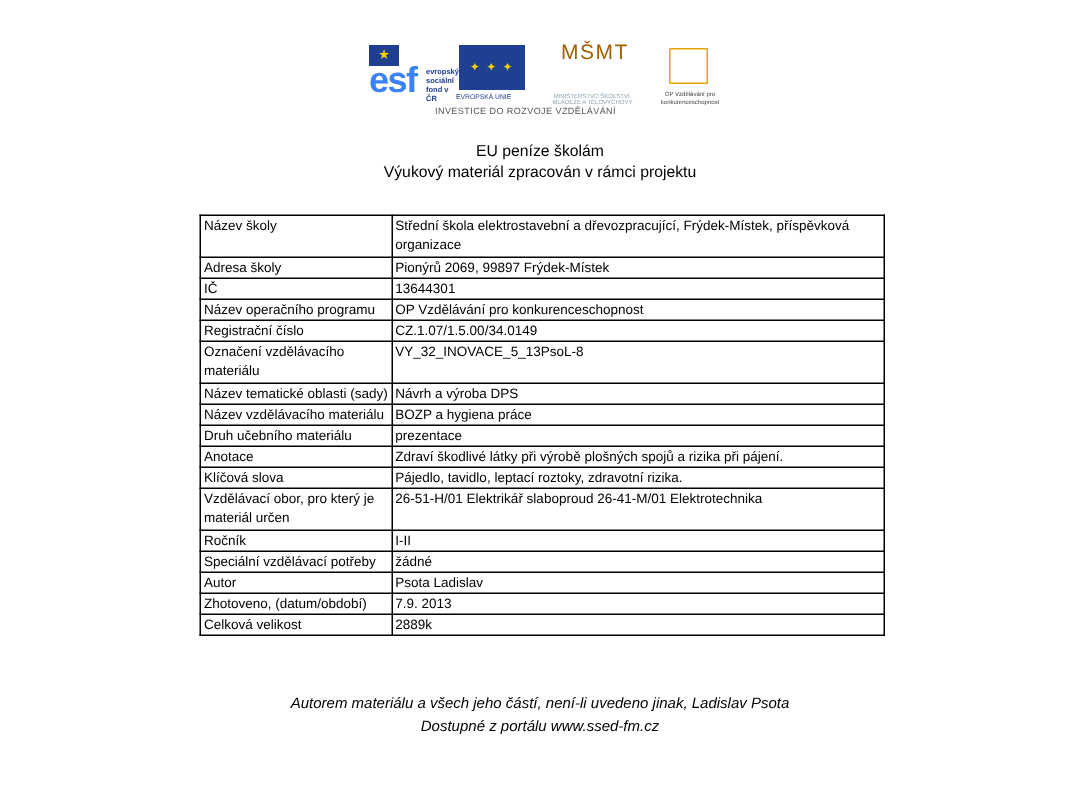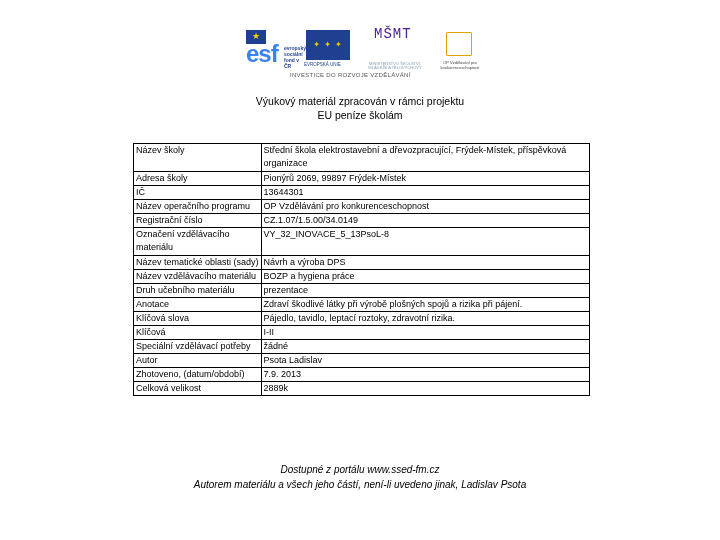--- a/index.html
+++ b/index.html
@@ -10,22 +10,22 @@
   .esf { left: 0; top: 2px; width: 55px; height: 36px; }
   .esf-box { position:absolute; left:0; top:0; width:20px; height:14px; background:#1f3f91; }
   .esf-star { position:absolute; left:6px; top:2px; color:#f5d000; font-size:9px; line-height:9px; }
   .esf-letters { position:absolute; left:0; top:12px; font-family:"Liberation Sans", sans-serif;
                  font-weight:bold; font-size:24px; line-height:24px; color:#3b82f6; letter-spacing:-1px; }
   .esf-text { position:absolute; left:38px; top:15px; font-size:5px; line-height:6px; color:#1f3f91; font-weight:bold; }
   .eu { left: 60px; top: 2px; width: 44px; height: 30px; background:#1f3f91; }
   .eu-stars { position:absolute; left:0; top:0; width:44px; height:30px; color:#f5d000;
               font-size:8px; line-height:30px; text-align:center; letter-spacing:1px; }
   .eu-caption { position:absolute; left:58px; top:34px; font-size:4.5px; color:#1f3f91; white-space:nowrap; }
-  .msmt { left: 128px; top: 0; width: 40px; height: 30px; font-family:Liberation Mono, monospace;
-          font-size:14px; line-height:13px; color:#4c1d95; letter-spacing:1px; }
+  .msmt { left: 128px; top: 0; width: 40px; height: 30px; font-family:Liberation Sans, sans-serif;
+          font-size:14px; line-height:13px; color:#a16207; letter-spacing:1px; }
   .msmt-caption { position:absolute; left:116px; top:34px; font-size:4px; color:#8aa0ae; width:66px; text-align:center; line-height:4px; }
   .opvk { left: 200px; top: 4px; width: 24px; height: 22px; border:1.5px solid #e2a400; border-radius:1px; }
   .opvk-caption { position:absolute; left:190px; top:32px; font-size:4px; color:#444; width:48px; text-align:center; line-height:5px; }
   .invest { position:absolute; left:44px; top:44px; font-size:6px; color:#555; letter-spacing:0.3px; white-space:nowrap; }
 
   .title { position:absolute; left:0; width:720px; top:94px; text-align:center;
            font-family:"Liberation Sans", sans-serif; font-size:10.5px; line-height:14px; }
 
   table.info { position:absolute; left:133px; top:143px; width:457px; border-collapse:collapse;
                font-family:"Liberation Sans", sans-serif; font-size:9px; }
@@ -51,22 +51,22 @@
   </div>
   <div class="eu-caption">EVROPSKÁ UNIE</div>
   <div class="logo msmt">MŠMT</div>
   <div class="msmt-caption">MINISTERSTVO ŠKOLSTVÍ, MLÁDEŽE A TĚLOVÝCHOVY</div>
   <div class="logo opvk"></div>
   <div class="opvk-caption">OP Vzdělávání pro konkurenceschopnost</div>
   <div class="invest">INVESTICE DO ROZVOJE VZDĚLÁVÁNÍ</div>
 </div>
 
 <div class="title">
+  <div>EU peníze školám</div>
   <div>Výukový materiál zpracován v rámci projektu</div>
-  <div>EU peníze školám</div>
 </div>
 
 <table class="info">
   <tbody id="tbody">
       <tr>
         <td class="label tall">Název školy</td>
         <td class="tall">Střední škola elektrostavební a dřevozpracující, Frýdek-Místek, příspěvková organizace</td>
       </tr>
       <tr>
         <td class="label">Adresa školy</td>
@@ -102,21 +102,25 @@
       </tr>
       <tr>
         <td class="label">Anotace</td>
         <td class="">Zdraví škodlivé látky při výrobě plošných spojů a rizika při pájení.</td>
       </tr>
       <tr>
         <td class="label">Klíčová slova</td>
         <td class="">Pájedlo, tavidlo, leptací roztoky, zdravotní rizika.</td>
       </tr>
       <tr>
-        <td class="label">Klíčová</td>
+        <td class="label tall">Vzdělávací obor, pro který je materiál určen</td>
+        <td class="tall">26-51-H/01 Elektrikář slaboproud   26-41-M/01 Elektrotechnika</td>
+      </tr>
+      <tr>
+        <td class="label">Ročník</td>
         <td class="">I-II</td>
       </tr>
       <tr>
         <td class="label">Speciální vzdělávací potřeby</td>
         <td class="">žádné</td>
       </tr>
       <tr>
         <td class="label">Autor</td>
         <td class="">Psota Ladislav</td>
       </tr>
@@ -125,15 +129,15 @@
         <td class="">7.9. 2013</td>
       </tr>
       <tr>
         <td class="label">Celková velikost</td>
         <td class="">2889k</td>
       </tr>
     </tbody>
 </table>
 
 <div class="footer">
+  <div>Autorem materiálu a všech jeho částí, není-li uvedeno jinak, Ladislav Psota</div>
   <div>Dostupné z portálu www.ssed-fm.cz</div>
-  <div>Autorem materiálu a všech jeho částí, není-li uvedeno jinak, Ladislav Psota</div>
 </div>
 
 </body></html>

